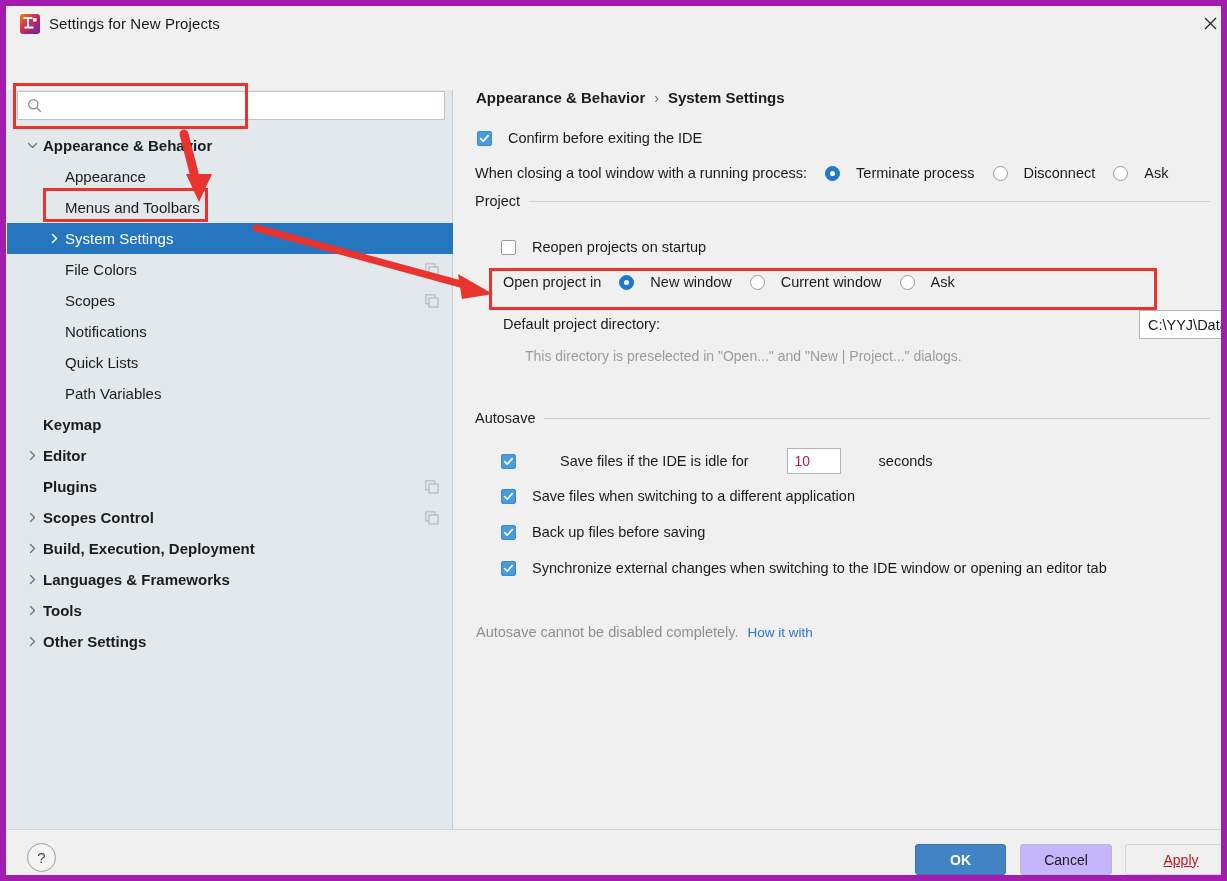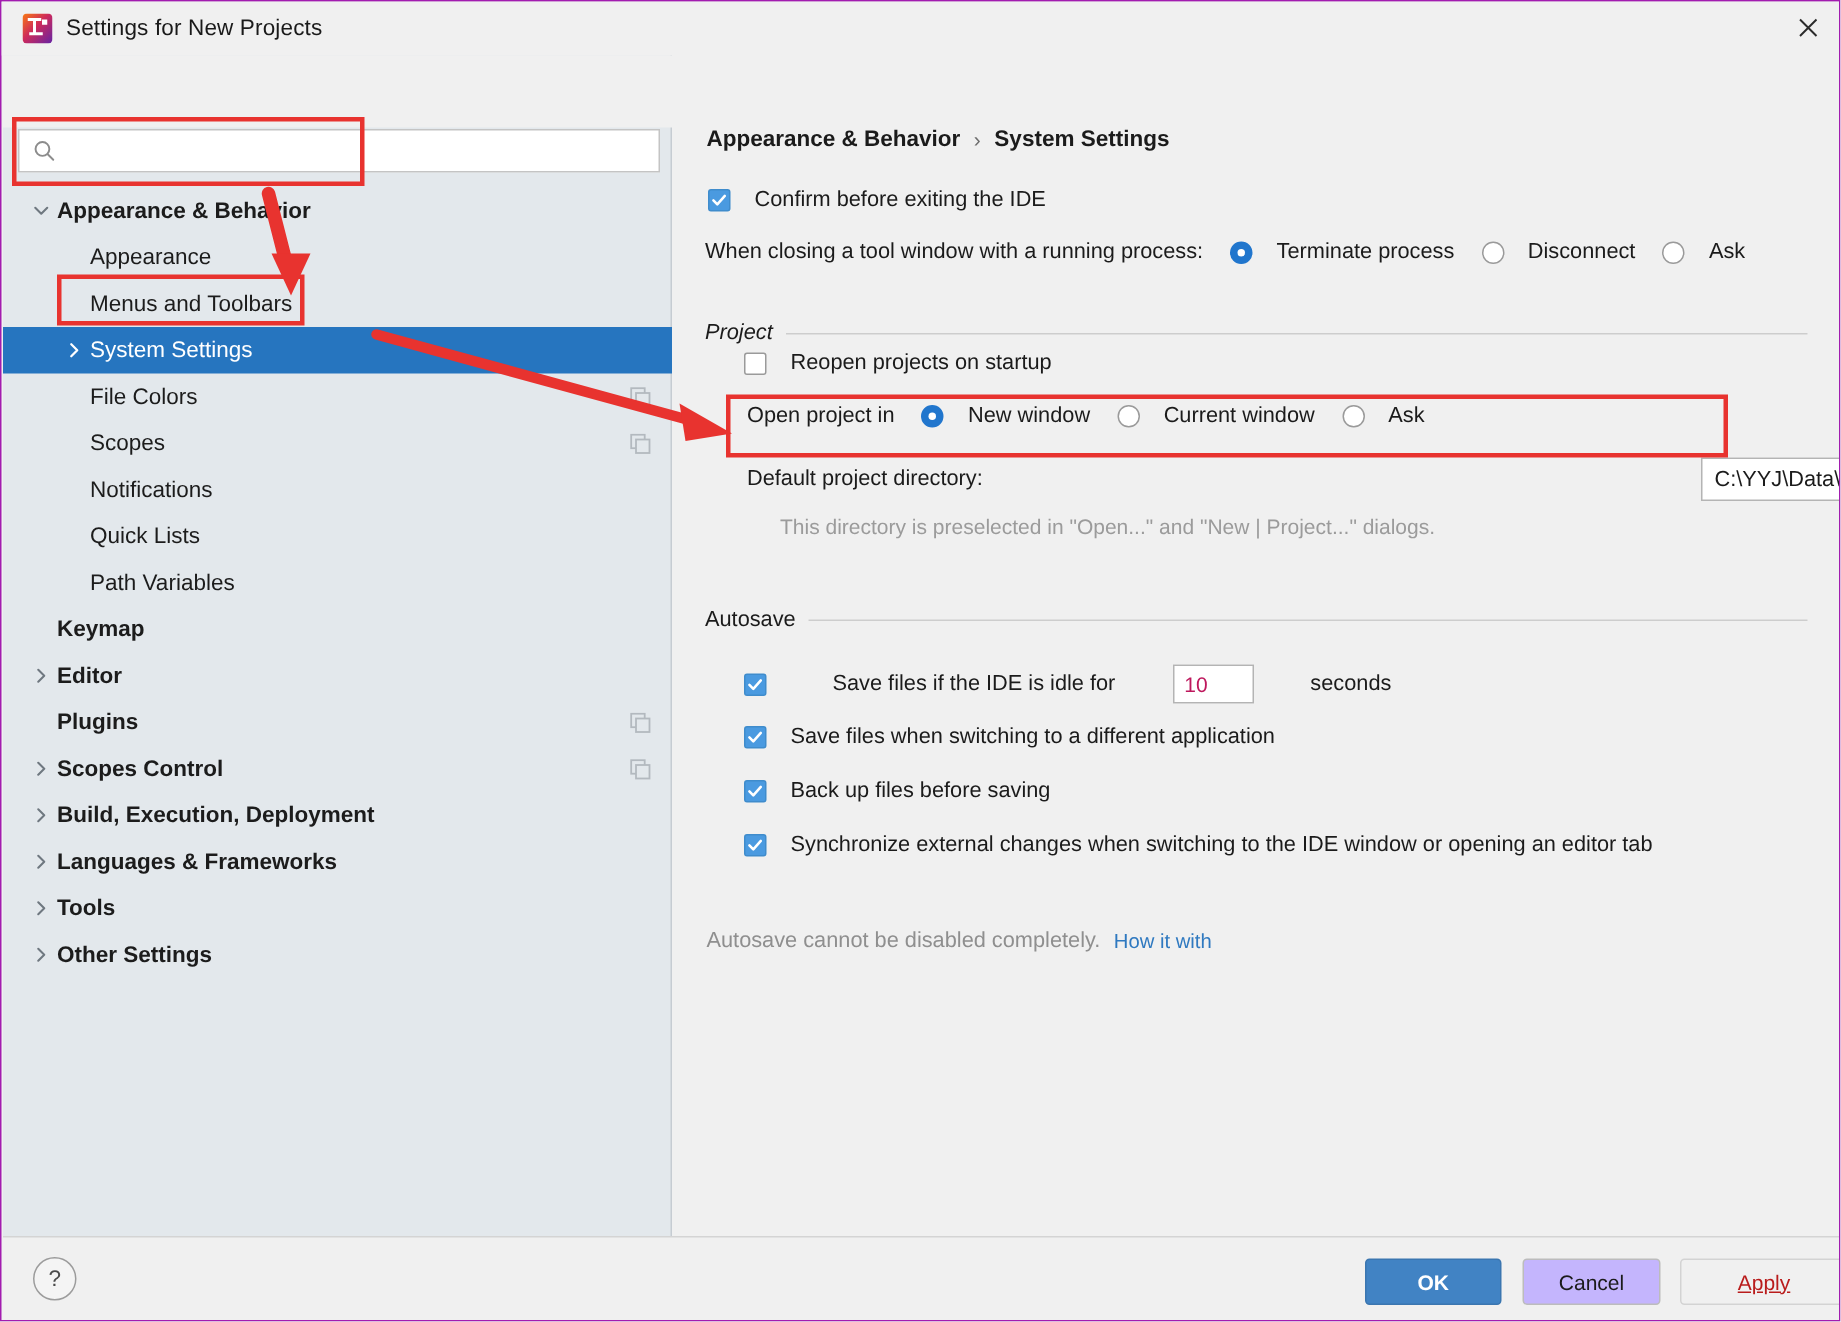--- a/index.html
+++ b/index.html
@@ -14,21 +14,21 @@
     background: #f0f0f0;
     -webkit-font-smoothing: antialiased;
   }
 
   .window {
     position: relative;
     width: 1227px;
     height: 881px;
     background: #f0f0f0;
     box-sizing: border-box;
-    border: 1px solid #a21caf;
+    border: 6px solid #a21caf;
     overflow: hidden;
   }
 
   
   .titlebar {
     position: absolute;
     left: 0; top: 0;
     width: 1227px;
     height: 36px;
     background: #f0f0f0;
@@ -535,21 +535,21 @@
       <span class="rd on"></span>
       <span class="lbl">Terminate process</span>
       <span class="gap"></span>
       <span class="rd off"></span>
       <span class="lbl">Disconnect</span>
       <span class="gap"></span>
       <span class="rd off"></span>
       <span class="lbl">Ask</span>
     </div>
 
-    <div class="group" style="left:22px; top:177px;font-style:italic;">
+    <div class="group" style="left:22px; top:151px;">
       <span class="group-title">Project</span>
       <span class="group-line"></span>
     </div>
 
     <div class="row" style="left:48px; top:197px;">
       <span class="cb off"></span>
       <span class="lbl">Reopen projects on startup</span>
     </div>
 
     <div class="row" style="left:50px; top:232px;">

